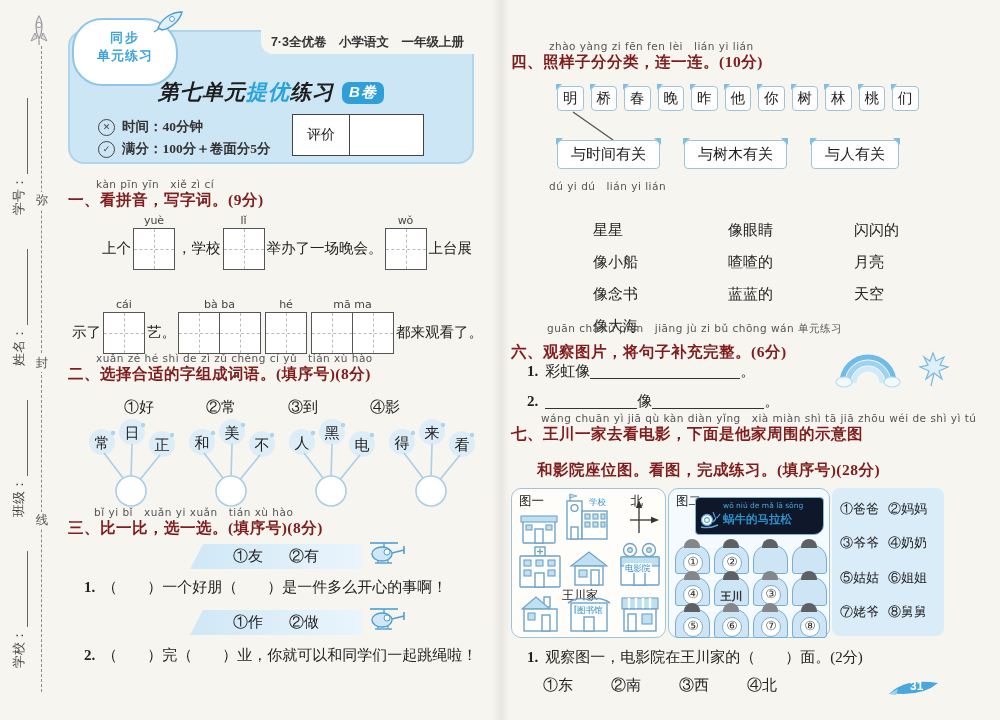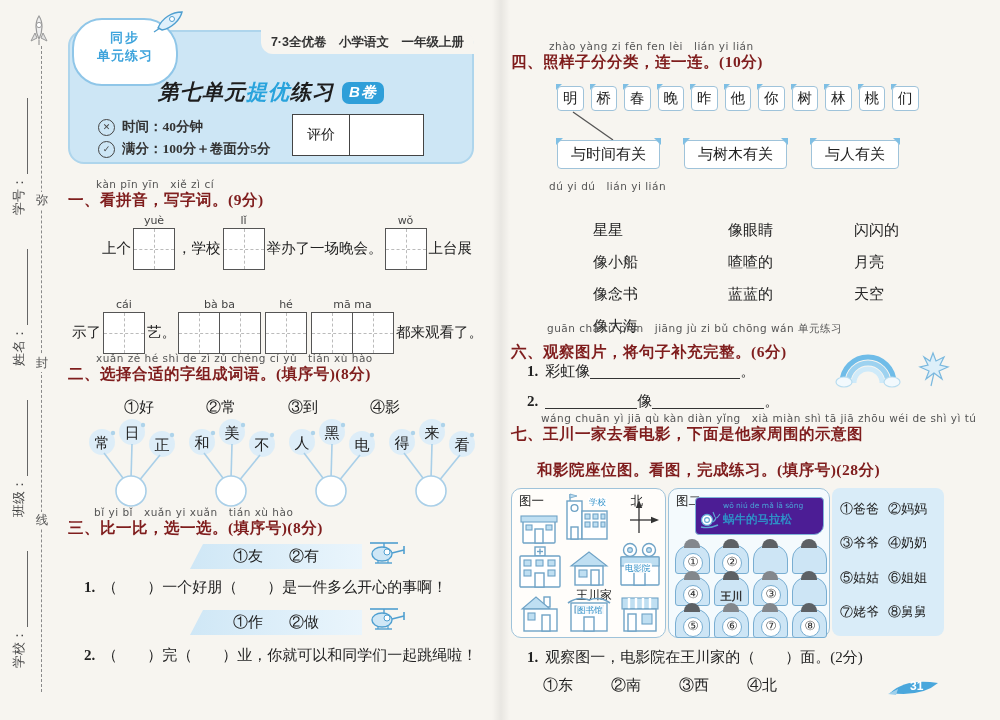--- a/index.html
+++ b/index.html
@@ -86,21 +86,21 @@
   .match span{line-height:32px;}
   
   .figbox{position:absolute;border:1.4px solid #9fc3da;border-radius:10px;background:#fffdfa;}
   .figlabel{position:absolute;left:7px;top:4px;font-size:12.5px;color:#222;}
   .bldg{position:absolute;}
   .blab{position:absolute;font-family:"Liberation Sans","DejaVu Sans",sans-serif;font-size:8.5px;
     color:#2e8fc7;background:rgba(255,255,255,0.88);line-height:10px;padding:0 1px;border-radius:2px;white-space:nowrap;}
   .homelab{position:absolute;font-size:12px;color:#222;white-space:nowrap;}
   .northlab{position:absolute;font-size:12.5px;color:#222;}
   
-  .screen{position:absolute;left:26px;top:8px;width:127px;height:36px;background:#4c1d95;
+  .screen{position:absolute;left:26px;top:8px;width:127px;height:36px;background:#0f172a;
     border:1.4px solid #7fb5d8;border-radius:4px 4px 10px 4px;}
   .scr-py{position:absolute;left:27px;top:3px;font-family:"DejaVu Sans",sans-serif;font-size:7.5px;color:#4aa3d8;white-space:nowrap;}
   .scr-ti{position:absolute;left:27px;top:14px;font-family:"Liberation Sans","DejaVu Sans",sans-serif;
     font-weight:bold;font-size:11.5px;color:#2e8fc7;white-space:nowrap;}
   .seatrows{position:absolute;left:6px;top:56px;display:flex;flex-direction:column;gap:3px;}
   .seatrow{display:flex;gap:4px;}
   .seat{position:relative;width:33px;height:27px;background:#cde5f5;border:1.2px solid #79aed2;
     border-radius:14px 14px 3px 3px;}
   .head{position:absolute;top:-7px;left:8px;width:16px;height:9px;border-radius:8px 8px 0 0;background:#83878c;}
   .head.dark{background:#5d6165;}
@@ -455,21 +455,21 @@
         <rect class="ac" x="6" y="25" width="7" height="6"></rect>
           <rect class="ac" x="30" y="25" width="7" height="6"></rect>
         <rect class="ln" x="17" y="28" width="9" height="14"></rect>
       </svg>
       <svg class="bldg" style="left:56px;top:60px" width="42" height="38" viewBox="0 0 42 38">
         <path d="M3,17 L21,3 L39,17 Z" class="ac"></path>
         <rect class="ln" x="7" y="17" width="28" height="19"></rect>
         <rect class="ac" x="11" y="21" width="8" height="7"></rect>
         <rect class="ln" x="23" y="21" width="8" height="15"></rect>
       </svg>
-      <span class="homelab" style="left:64px;top:98px">王川家</span>
+      <span class="homelab" style="left:50px;top:98px">王川家</span>
       <svg class="bldg" style="left:106px;top:52px" width="44" height="46" viewBox="0 0 44 46">
         <circle class="ln" cx="12" cy="9" r="6.5"></circle>
           <circle class="ac" cx="12" cy="9" r="2.4"></circle>
         <circle class="ln" cx="31" cy="9" r="6.5"></circle>
           <circle class="ac" cx="31" cy="9" r="2.4"></circle>
         <rect class="ln" x="3" y="16" width="38" height="28" rx="1"></rect>
         <rect class="ac" x="3" y="16" width="38" height="9"></rect>
         <rect class="ln" x="16" y="31" width="11" height="13"></rect>
       </svg>
       <span class="blab" style="left:112px;top:74px">电影院</span>

